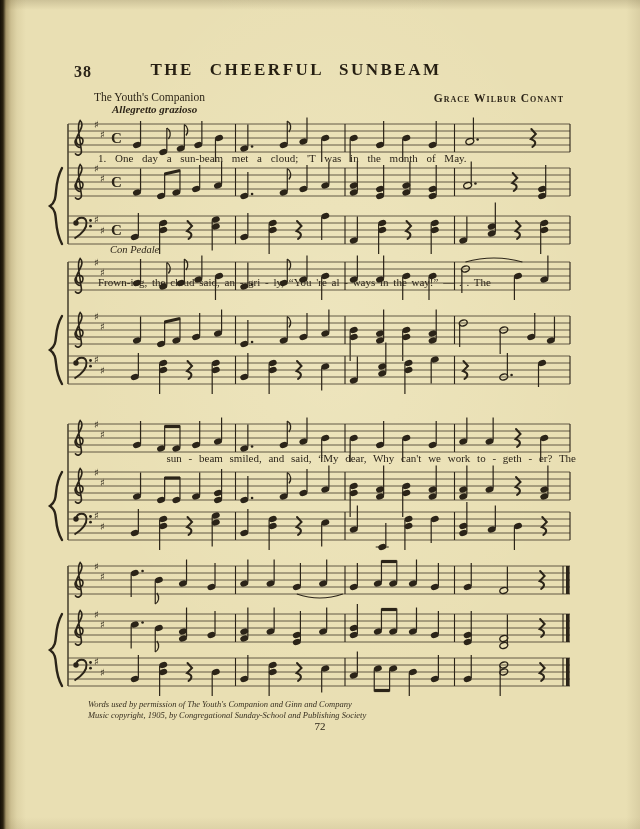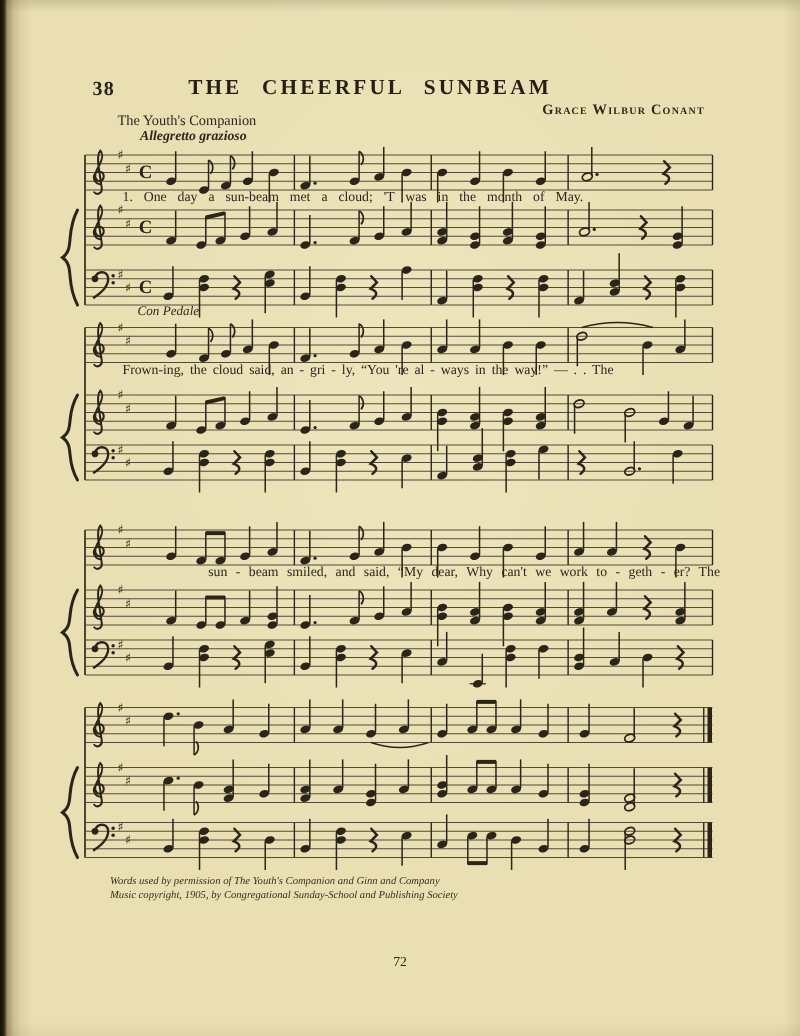--- a/index.html
+++ b/index.html
@@ -16,32 +16,32 @@
     color:#2b2418;
   }
   .binding{
     position:absolute;left:0;top:0;width:26px;height:829px;
     background:linear-gradient(to right,#140f06 0px,#2a2210 3px,rgba(110,90,45,0.55) 6px,rgba(140,120,70,0.30) 11px,rgba(150,130,80,0.12) 17px,rgba(150,130,80,0) 26px);
   }
   .pagenum-top{position:absolute;left:74px;top:63px;font-size:16px;font-weight:bold;letter-spacing:1px;}
   .title{position:absolute;left:0;top:60px;width:592px;margin:0;text-align:center;
     font-size:17px;font-weight:bold;letter-spacing:2.5px;word-spacing:9px;color:#261f12;}
   .credit-left{position:absolute;left:94px;top:91px;font-size:11.5px;font-weight:normal;color:#2e2619;}
-  .credit-right{position:absolute;right:76px;top:82px;font-size:11.5px;font-weight:bold;font-variant:small-caps;letter-spacing:1px;color:#2e2619;}
+  .credit-right{position:absolute;right:76px;top:92px;font-size:11.5px;font-weight:bold;font-variant:small-caps;letter-spacing:1px;color:#2e2619;}
   .tempo{position:absolute;left:112px;top:103px;font-size:11px;font-style:italic;font-weight:bold;color:#2e2619;}
   .pedal{position:absolute;left:110px;top:244px;font-size:10.5px;font-style:italic;color:#2e2619;}
   svg.music{position:absolute;left:0;top:0;}
   .lyrics{position:absolute;left:98px;width:478px;font-size:11px;color:#2c251a;white-space:nowrap;}
   .lyr1{top:152px;word-spacing:6px;}
-  .lyr2{top:290px;word-spacing:2px;}
+  .lyr2{top:276px;word-spacing:2px;}
   .lyr3{top:452px;word-spacing:4px;text-align:right;}
   .lyr4{top:594px;word-spacing:5px;}
   .footer1{position:absolute;left:88px;top:699px;font-size:8.5px;font-style:italic;color:#372f20;}
   .footer2{position:absolute;left:88px;top:710px;font-size:8.5px;font-style:italic;color:#372f20;}
-  .pagenum-bottom{position:absolute;left:0;top:720px;width:640px;text-align:center;font-size:11px;font-weight:normal;margin-top:44px;}
+  .pagenum-bottom{position:absolute;left:0;top:720px;width:640px;text-align:center;font-size:11px;font-weight:normal;}
 </style>
 </head>
 <body>
 
 <div class="page">
   <div class="binding"></div>
 
   <svg class="music" id="music-svg" width="640" height="829" viewBox="0 0 640 829">
       <line x1="68" y1="124" x2="68" y2="244" stroke="#2b2418" stroke-width="1.3"></line>
       <path d="M62,168 C52,187 60,199 50,206 C60,213 52,225 62,244" fill="none" stroke="#2b2418" stroke-width="2.4" stroke-linecap="round"></path>

